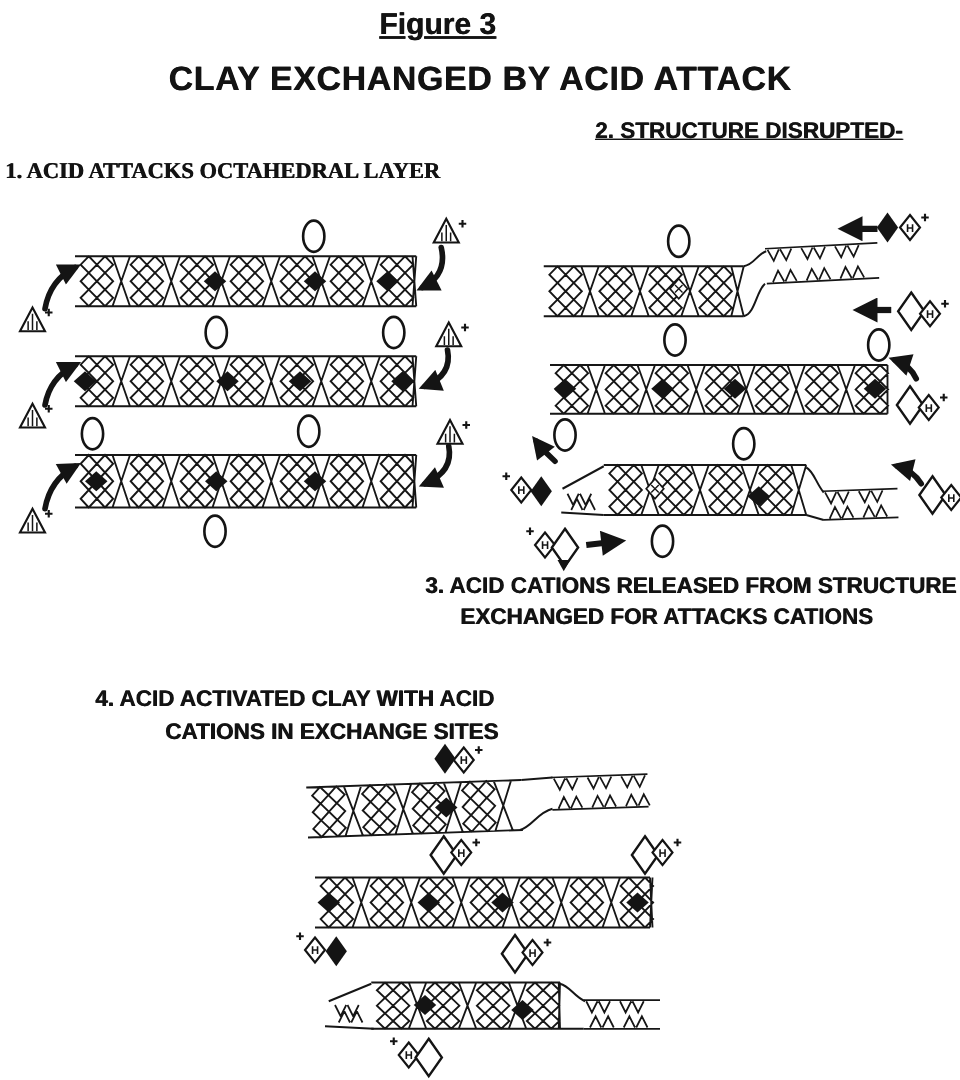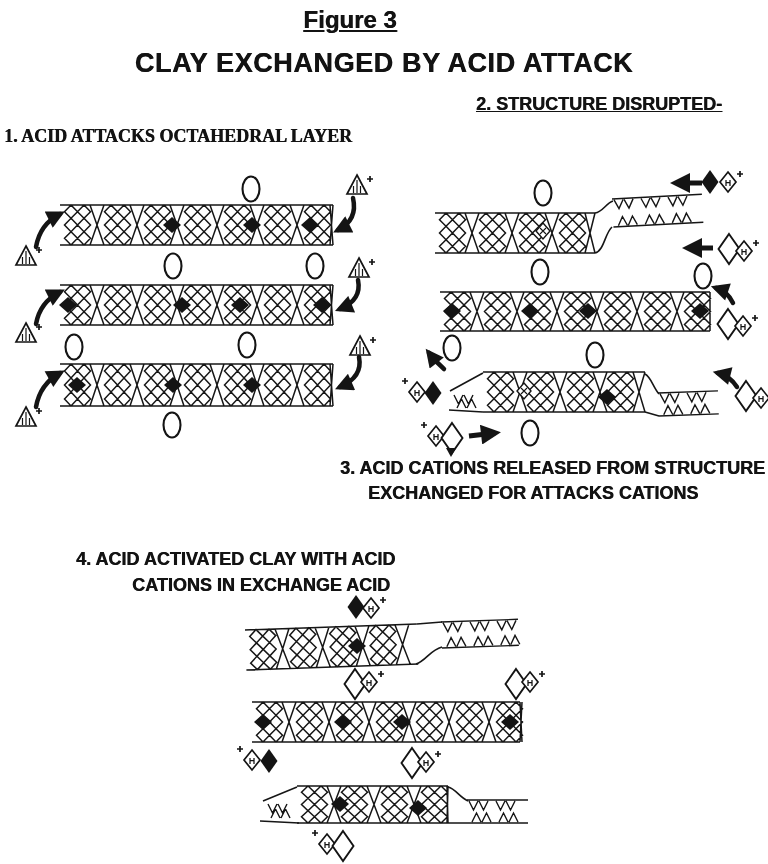--- a/index.html
+++ b/index.html
@@ -30,21 +30,21 @@
   <div class="lbl step1">1. ACID ATTACKS OCTAHEDRAL LAYER</div>
   <div class="lbl step2">
     <div>2. STRUCTURE DISRUPTED-</div>
   </div>
   <div class="lbl step3">
     <div>3. ACID CATIONS RELEASED FROM STRUCTURE</div>
     <div class="l2">EXCHANGED FOR ATTACKS CATIONS</div>
   </div>
   <div class="lbl step4">
     <div>4. ACID ACTIVATED CLAY WITH ACID</div>
-    <div class="l2">CATIONS IN EXCHANGE ACID</div>
+    <div class="l2">CATIONS IN EXCHANGE SITES</div>
   </div>
 
   <svg width="768" height="864" viewBox="0 0 768 864">
     <defs>
       <marker id="ah" markerWidth="4.4" markerHeight="4" viewBox="0 0 10 10" refX="7" refY="5" orient="auto">
         <path d="M0,0L10,5L0,10Z" fill="#141414"></path>
       </marker>
 
       <g id="htri">
         <path d="M11,3L21,22H1Z" fill="#fff" stroke="#141414" stroke-width="1.7"></path>

